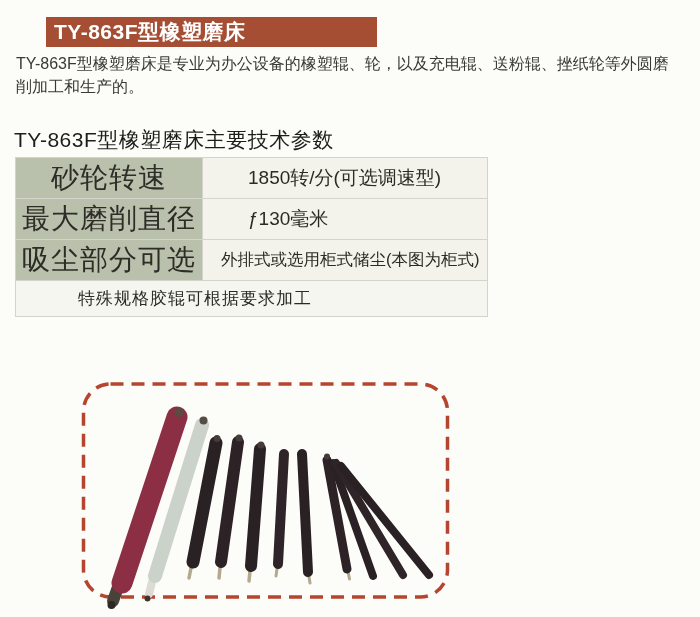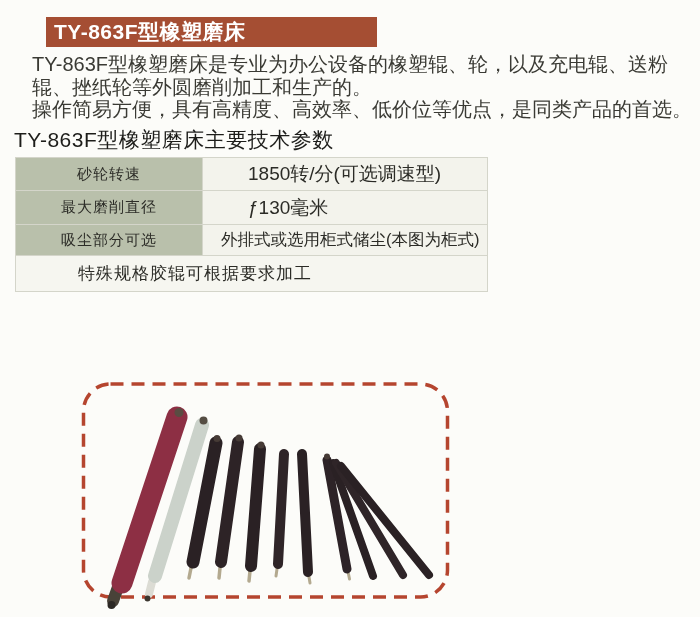--- a/index.html
+++ b/index.html
@@ -17,23 +17,23 @@
     background:#a54e33;
     color:#ffffff;
     font-size:21px; font-weight:bold;
     line-height:30px;
     padding-left:8px;
     box-sizing:border-box;
     letter-spacing:0.5px;
     margin-left:32px;
   }
   .intro {
-    position:absolute; left:32px; top:53px;
+    position:absolute; left:16px; top:53px;
     width:662px;
-    font-size:20px; line-height:22.5px;
+    font-size:16px; line-height:22.5px;
     color:#3a3a34;
   }
   .intro p { margin:0; }
   .section-heading {
     position:absolute; left:14px; top:126px;
     font-size:21px; font-weight:normal;
     color:#1d1d1a;
     letter-spacing:0.5px;
   }
   table.spec-table {
@@ -41,21 +41,21 @@
     width:473px;
     border-collapse:collapse;
     border:1px solid #c0c1b6;
     table-layout:fixed;
   }
   .spec-table td { border:1px solid #d4d5ca; box-sizing:border-box; }
   .spec-table td.label {
     width:187px;
     background:#b9c0ab;
     text-align:center;
-    font-size:15px;
+    font-size:28px;
     color:#2d2d28;
     letter-spacing:1px;
   }
   .spec-table td.value {
     background:#f3f3ec;
     font-size:19px;
     padding-left:45px;
     color:#2b2b26;
   }
   .spec-table tr.small td.value {
@@ -77,21 +77,20 @@
 </style>
 </head>
 <body>
 
 <div class="page">
 
   <div class="title-bar">TY-863F型橡塑磨床</div>
 
   <div class="intro">
     <p>TY-863F型橡塑磨床是专业为办公设备的橡塑辊、轮，以及充电辊、送粉辊、挫纸轮等外圆磨削加工和生产的。</p>
-    <p>操作简易方便，具有高精度、高效率、低价位等优点，是同类产品的首选。</p>
   </div>
 
   <div class="section-heading">TY-863F型橡塑磨床主要技术参数</div>
 
   <table class="spec-table">
     <tbody>
       <tr style="height:33px">
         <td class="label">砂轮转速</td>
         <td class="value">1850转/分(可选调速型)</td>
       </tr>

